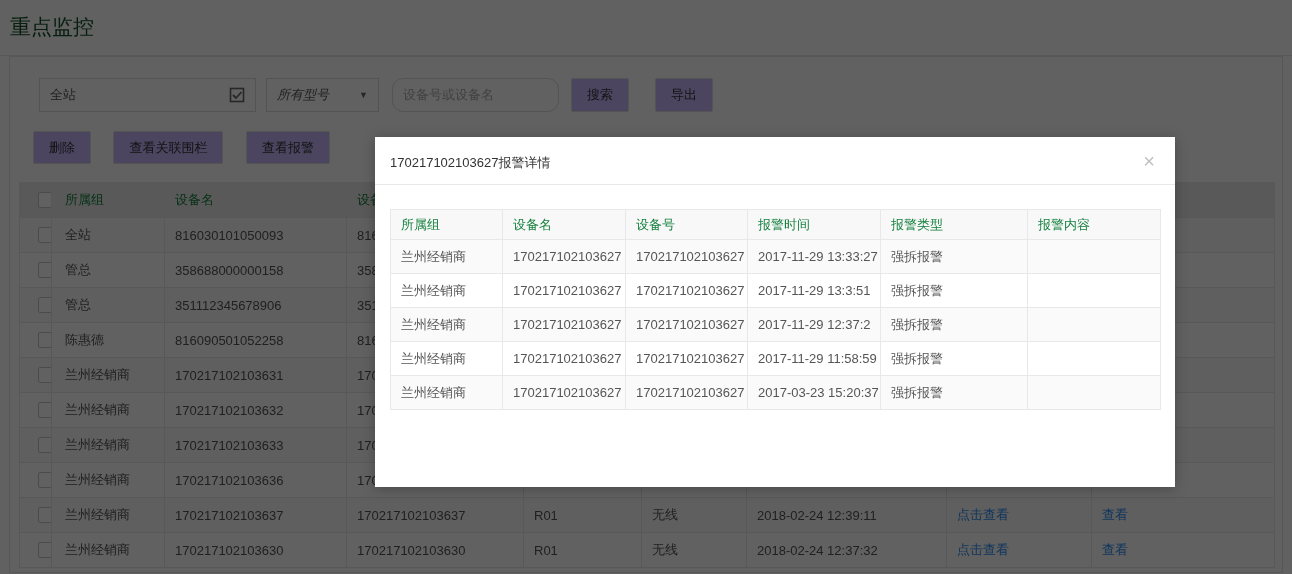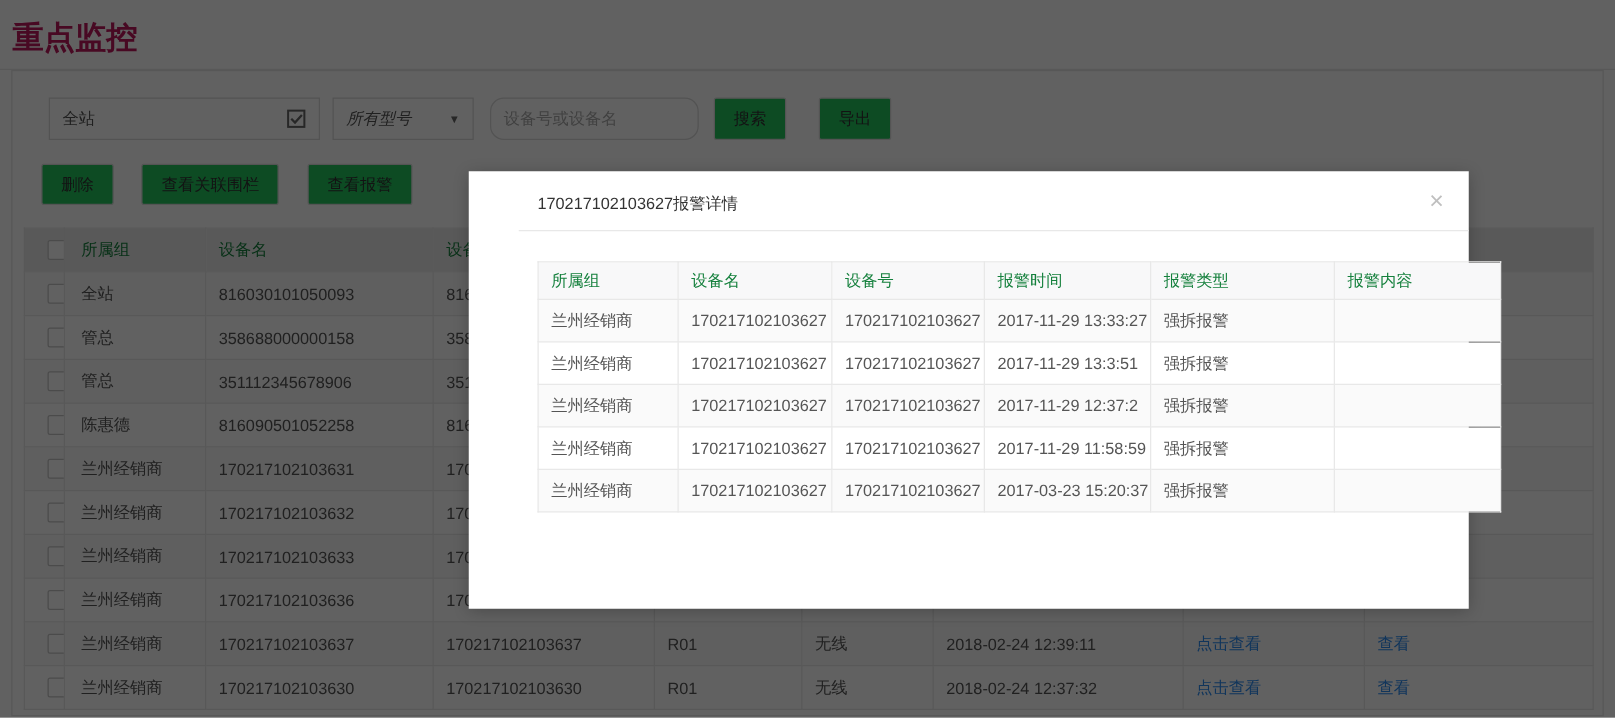--- a/index.html
+++ b/index.html
@@ -3,41 +3,41 @@
 <meta charset="utf-8">
 <style>
   * { box-sizing: border-box; }
   html,body { margin:0; padding:0; }
   body {
     width:1292px; height:574px; overflow:hidden; position:relative;
     background:#fff; font-family:"Liberation Sans", sans-serif; color:#333;
   }
   
   .page-header { height:56px; padding:13px 0 0 10px; border-bottom:1px solid #e8e8e8; }
-  .page-title { font-size:25px; color:#be185d; font-weight:700; }
+  .page-title { font-size:21px; color:#14532d; font-weight:400; }
   
   .panel {
     margin:0 9px; height:517px; border:1px solid #e5e5e5; border-top:1px solid #e5e5e5;
     background:#fff; overflow:hidden;
   }
   
   .filter-bar { display:flex; align-items:center; margin:21px 0 0 29px; }
   .ctl {
     height:34px; border:1px solid #d9d9d9; background:#fff; display:flex;
     align-items:center; font-size:13px; color:#555; padding:0 10px;
   }
   .select-group { width:217px; justify-content:space-between; cursor:pointer; }
   .select-model { width:113px; margin-left:10px; justify-content:space-between; cursor:pointer;font-style:italic; }
   .input-date  { width:190px; margin-left:12px; color:#666; white-space:nowrap; overflow:hidden; }
   .input-search{ width:167px; margin-left:13px;border-radius:11px; }
   .input-search .ph { color:#aaa; }
   .caret { font-size:9px; color:#666; margin-left:6px; }
   .cbx-icon { width:16px; height:16px; flex:0 0 16px; }
   .btn {
-    height:34px; background:#22c55e; border:1px solid #dcdcdc; color:#333;
+    height:34px; background:#c4b5fd; border:1px solid #dcdcdc; color:#333;
     font-size:13px; padding:0 15px; margin-left:12px; cursor:pointer;
     font-family:"Liberation Sans", sans-serif; border-radius:2px;
   }
   .btn.export { margin-left:26px; }
   
   .action-bar { margin:19px 0 0 23px; }
   .action-bar .btn { margin-left:0; margin-right:18px; height:33px; }
   
   table { border-collapse:collapse; table-layout:fixed; font-size:13px; }
   th, td {
@@ -57,21 +57,21 @@
   .device-table th.group, .device-table td.group { padding-left:13px; }
   .cb {
     display:inline-block; width:16px; height:16px; border:1px solid #c5c5c5;
     border-radius:2px; background:#fff; vertical-align:middle; margin-left:8px; cursor:pointer;
   }
   td.link-cell, a.tbl-link { color:var(--link,#2d8cf0); cursor:pointer; text-decoration:none; }
   
   .overlay { position:absolute; left:0; top:0; right:0; bottom:0; background:rgba(0,0,0,0.62); z-index:50; }
   .modal {
     position:absolute; left:375px; top:137px; width:800px; height:350px;
-    background:#fff; z-index:100; box-shadow:0 2px 12px rgba(0,0,0,.25);padding-left:40px;
+    background:#fff; z-index:100; box-shadow:0 2px 12px rgba(0,0,0,.25);
   }
   .modal-header { height:48px; border-bottom:1px solid #e8e8e8; padding:17px 15px 0 15px; font-size:13px; color:#333; position:relative; }
   .modal-close {
     position:absolute; right:14px; top:12px; font-size:20px; color:#bfbfbf;
     cursor:pointer; line-height:20px; padding:2px 6px; background:none; border:none;
     font-family:"Liberation Sans", sans-serif;
   }
   .modal-body { padding:24px 15px 0 15px; }
   .alarm-table { width:770px; }
   .alarm-table col.a-g{width:112px;}  .alarm-table col.a-n{width:123px;}

